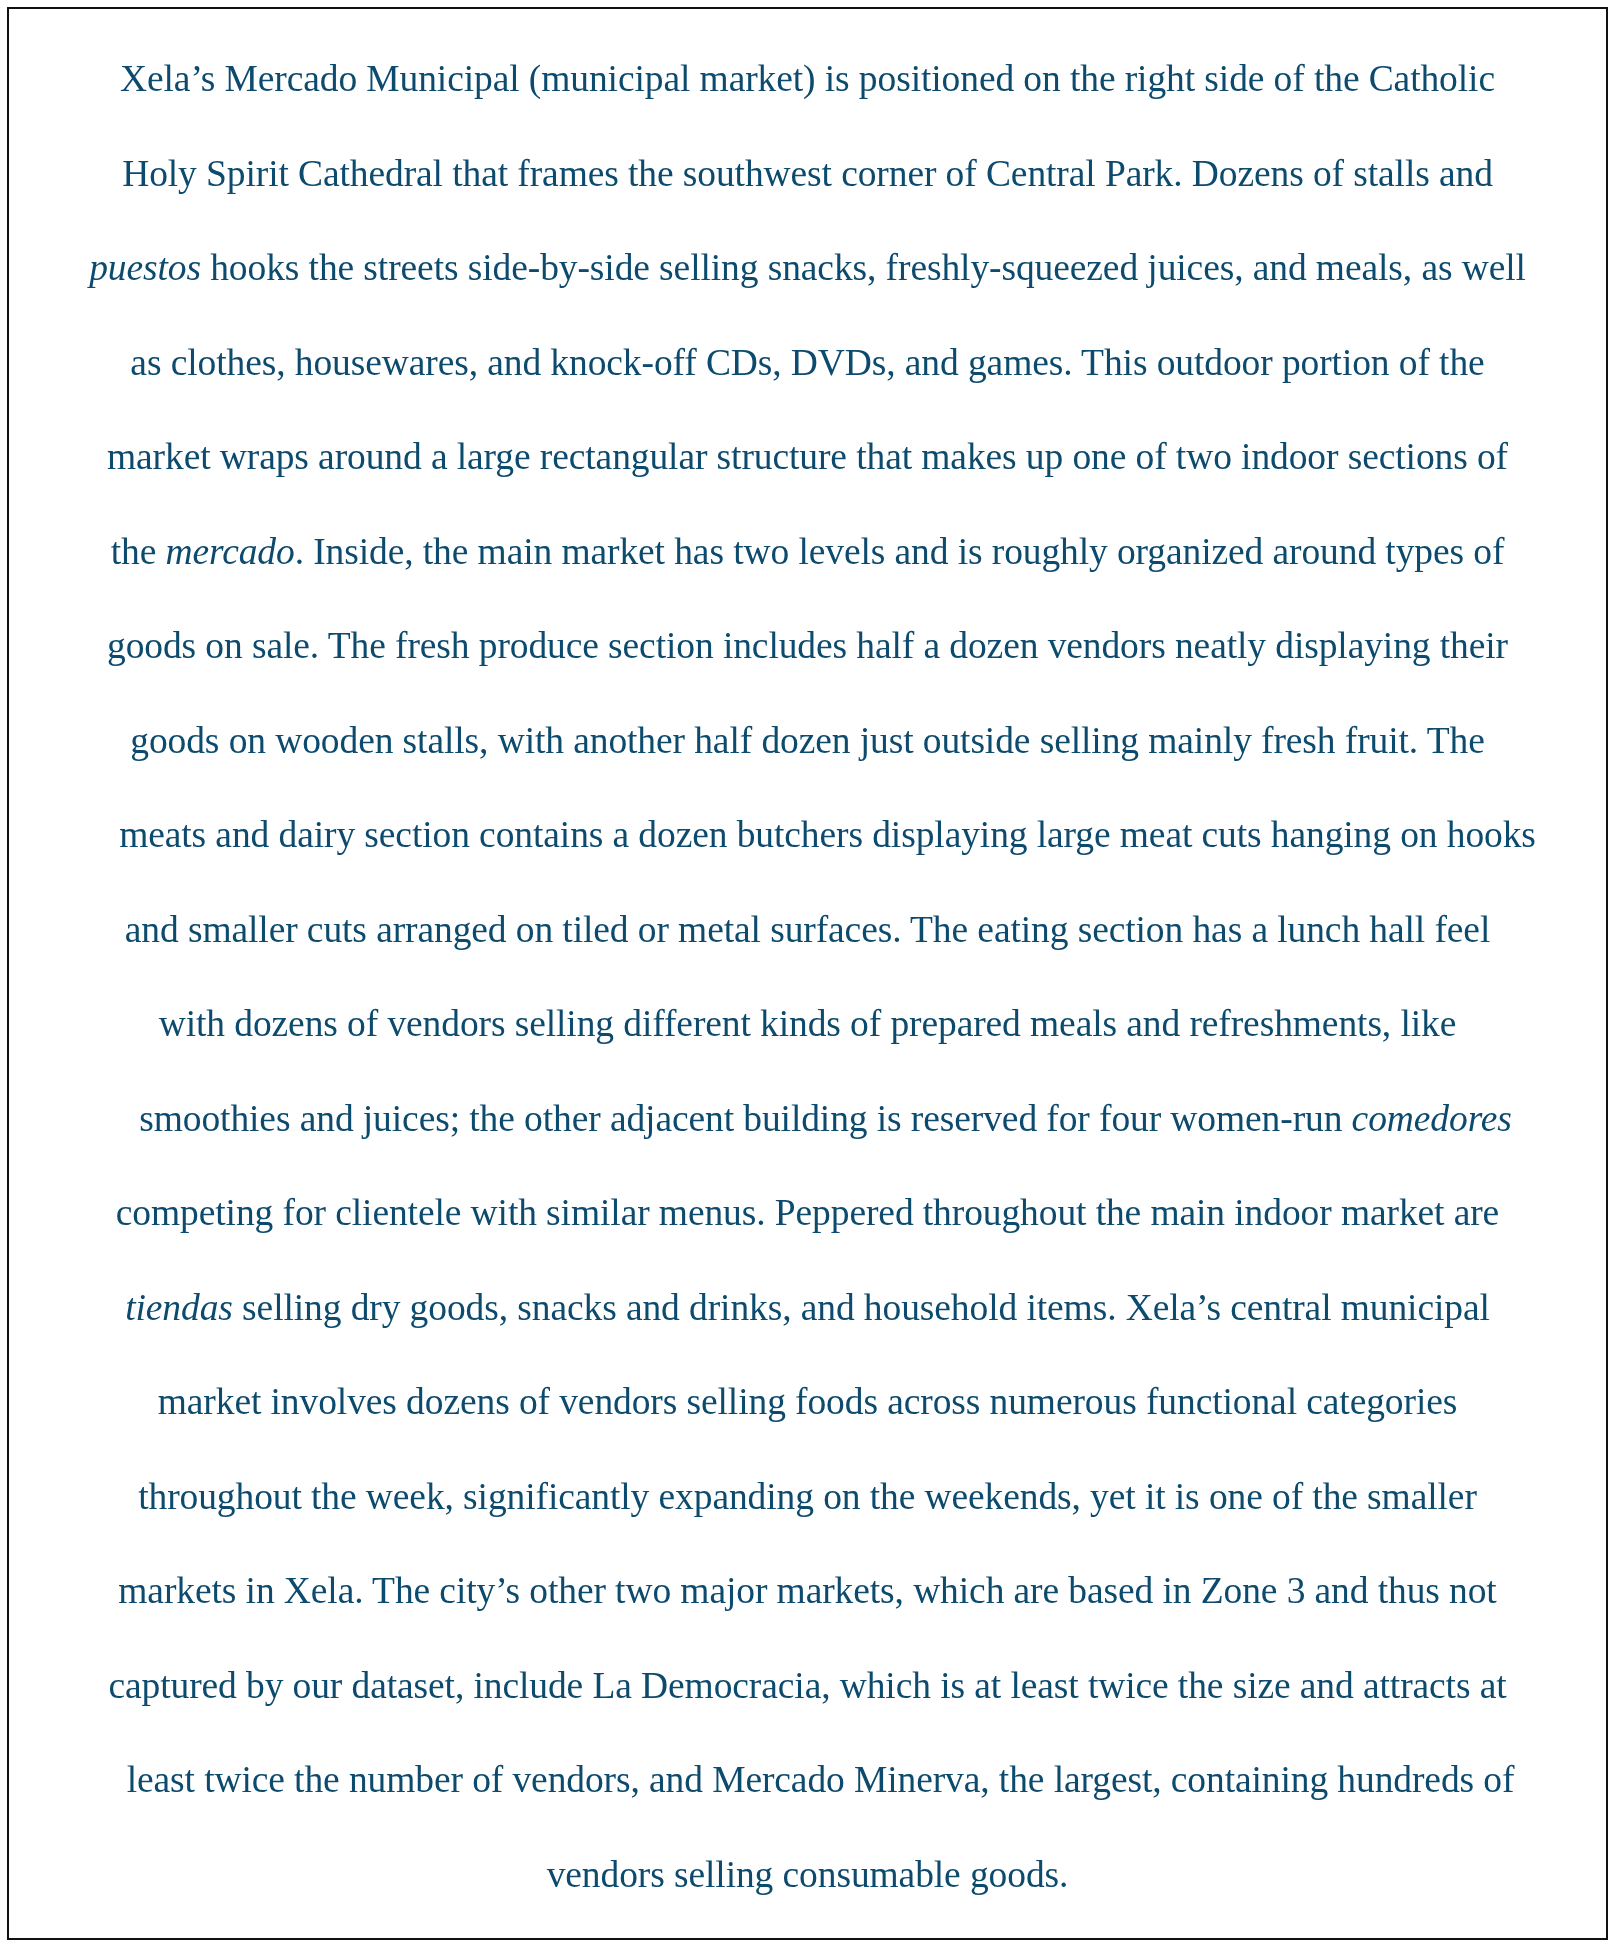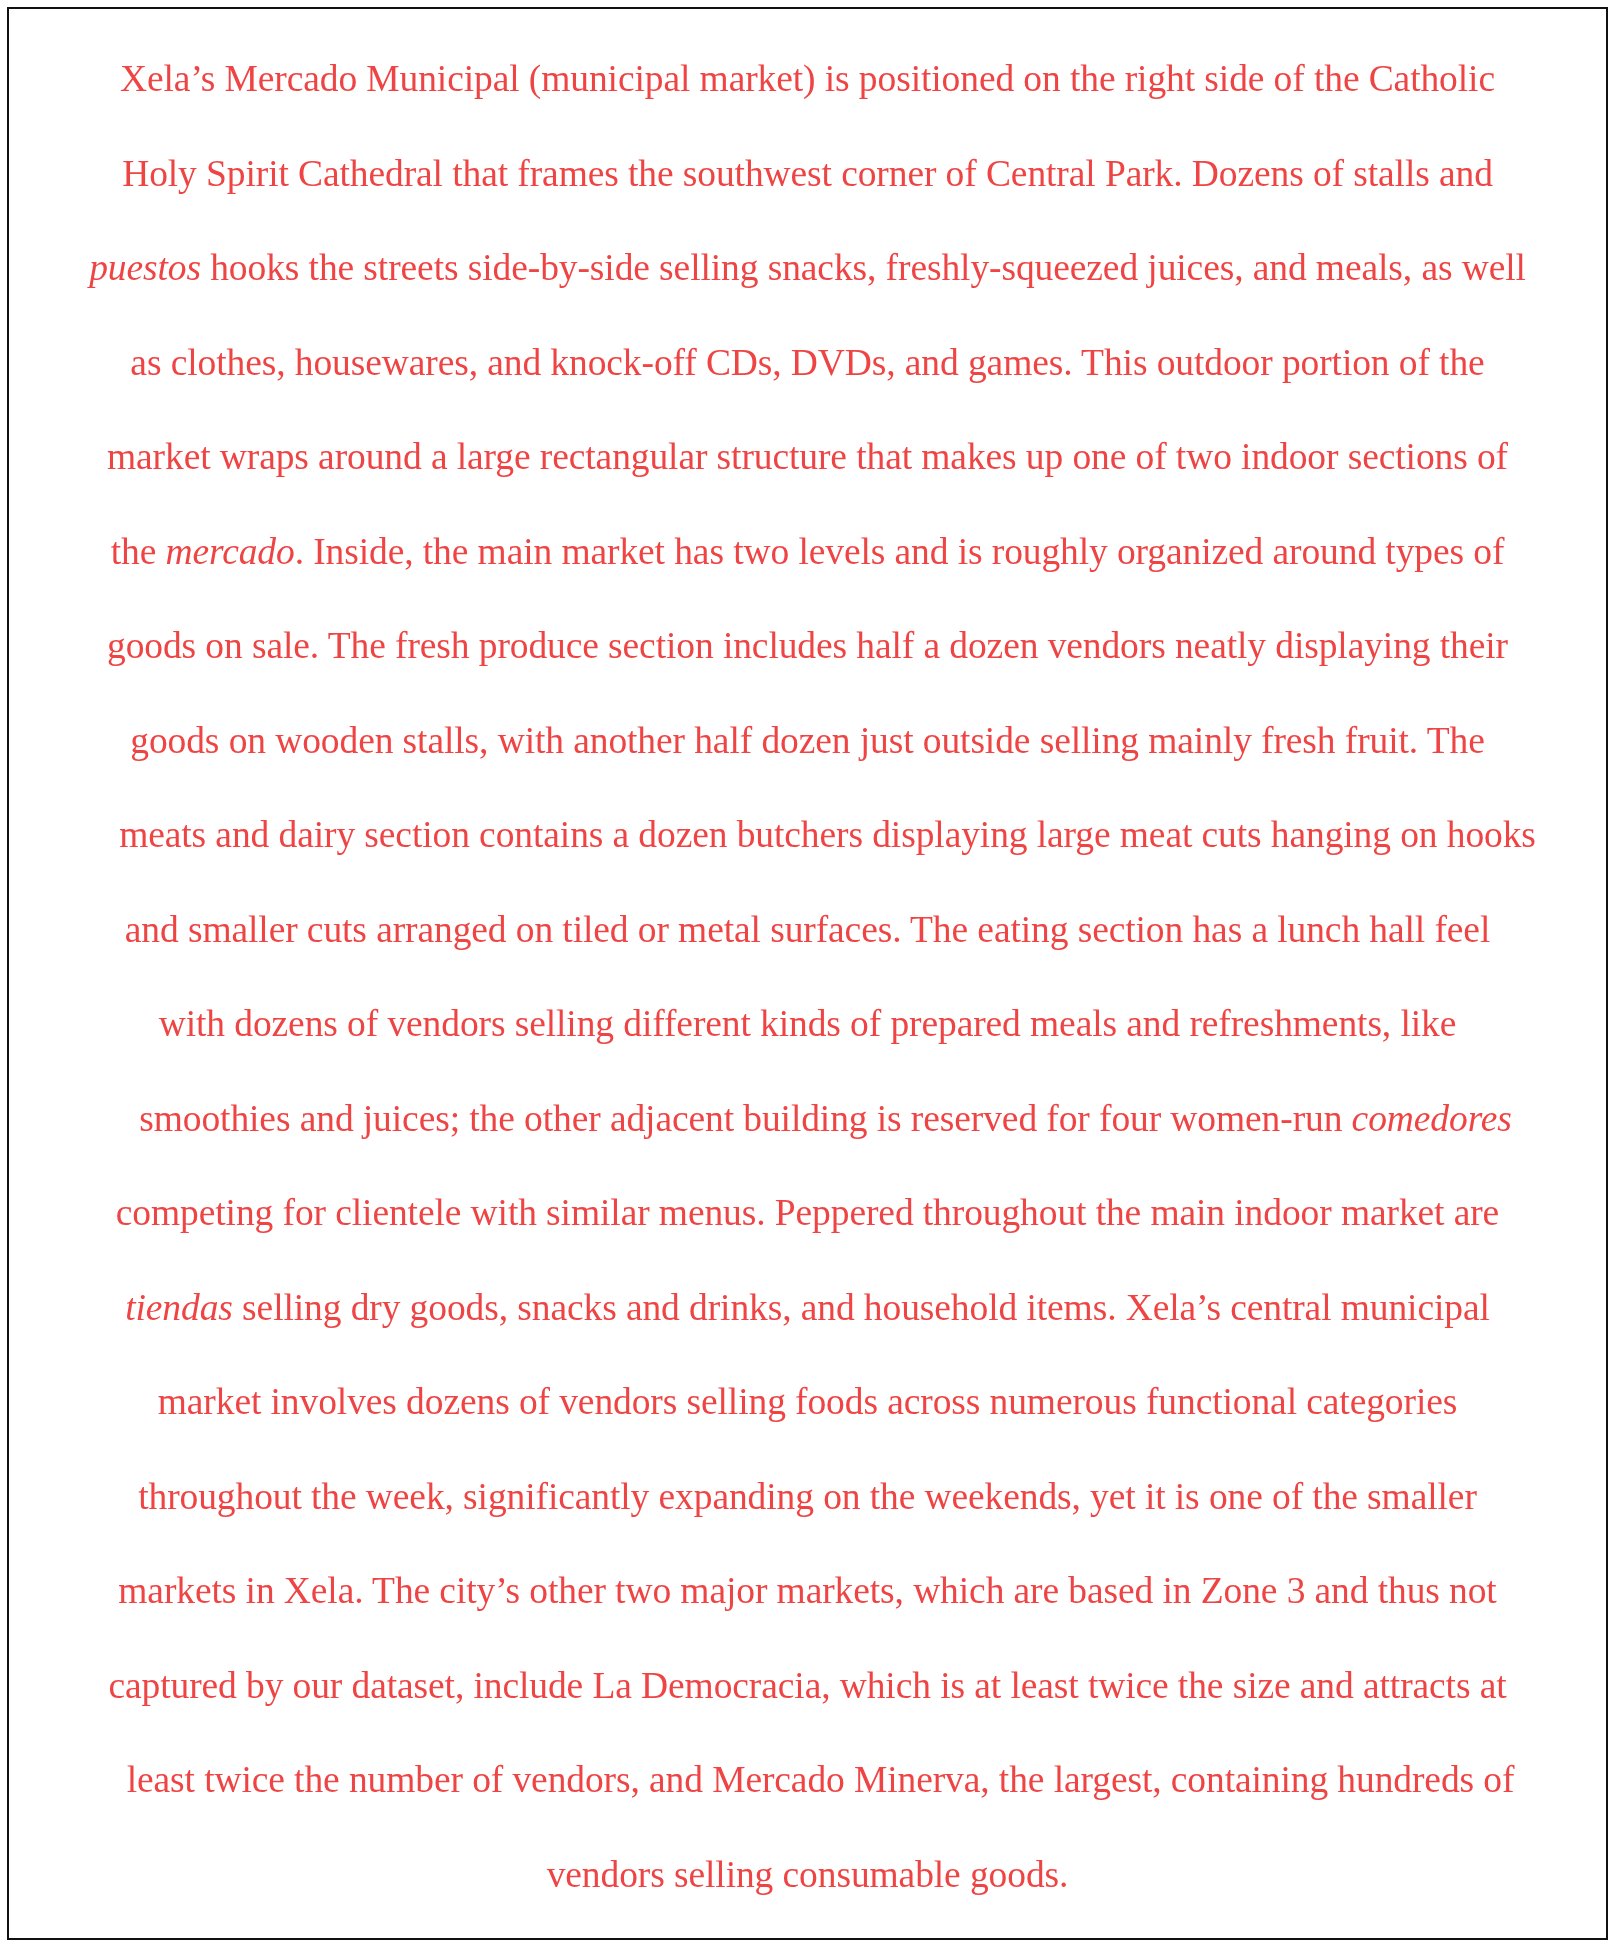--- a/index.html
+++ b/index.html
@@ -30,21 +30,21 @@
     width: 100%;
   }
   .line {
     position: absolute;
     left: 0;
     width: 100%;
     text-align: center;
     font-family: "Liberation Serif", "DejaVu Serif", serif;
     font-size: 37.5px;
     line-height: 40px;
-    color: #ef4444;
+    color: #0c4a6e;
     white-space: nowrap;
     letter-spacing: -0.1px;
   }
   .line i { font-style: italic; }
 </style>
 </head>
 <body>
 
 <div class="frame">
   <div class="text-block" id="text-block">

